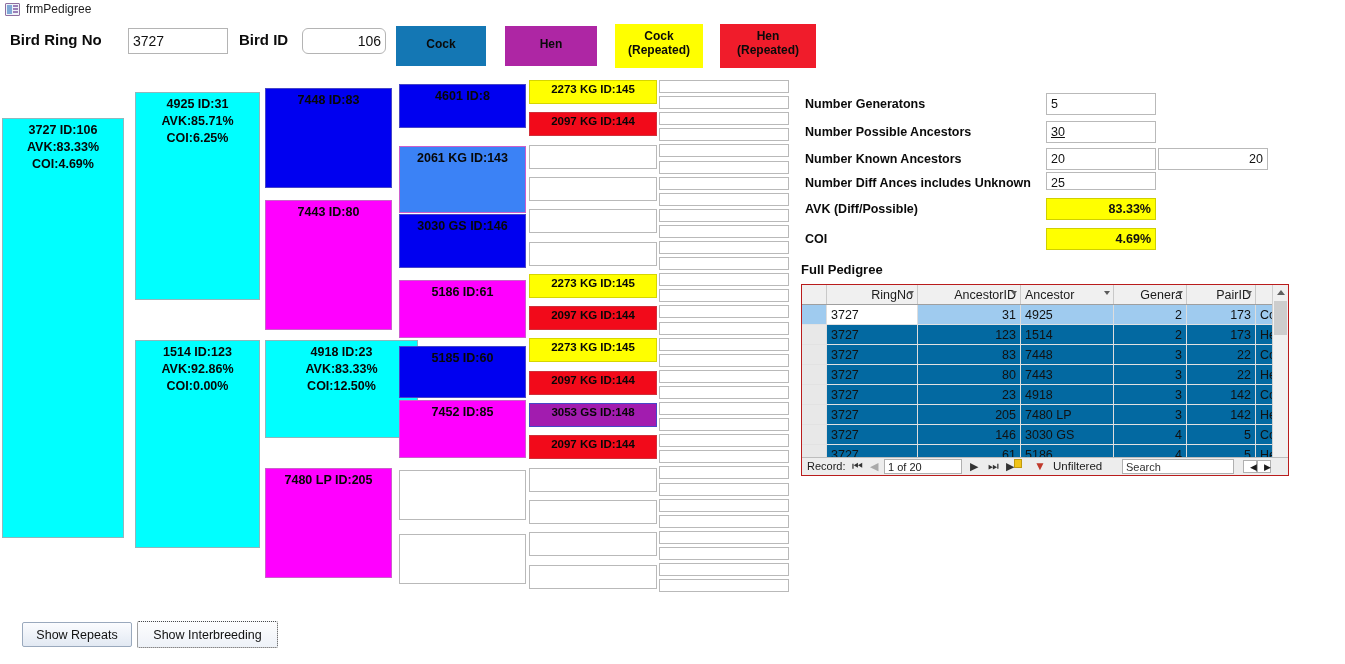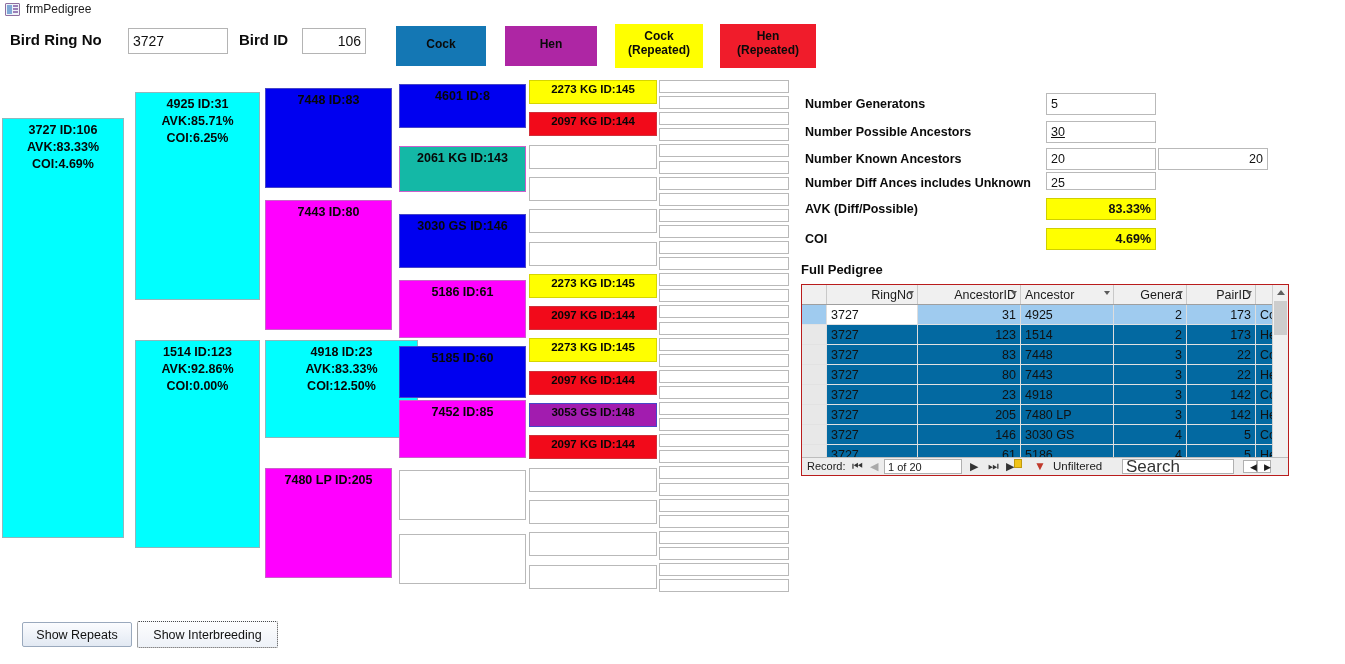--- a/index.html
+++ b/index.html
@@ -82,21 +82,21 @@
       <i class="b"></i>
       <i class="c"></i>
       <i class="d"></i>
     </div>
   <div class="tb-title">frmPedigree</div>
 </div>
 
 <div class="hdr-label" style="left:10px;top:31px;">Bird Ring No</div>
 <input class="txtbox" style="left: 128px; top: 28px; width: 100px; height: 26px;" value="3727">
 <div class="hdr-label" style="left:239px;top:31px;">Bird ID</div>
-<input class="txtbox right" style="left: 302px; top: 28px; width: 64px; height: 26px;" value="106">
+<input class="txtbox right" style="left: 302px; top: 28px; width: 84px; height: 26px; border-radius: 6px;" value="106">
 
 <div id="legend-row">
     <div class="legend" style="left: 396px; top: 26px; width: 90px; height: 40px; background: rgb(20, 119, 180); display: block; padding-top: 12px;">
       <div>Cock</div>
     </div>
     <div class="legend" style="left: 505px; top: 26px; width: 92px; height: 40px; background: rgb(174, 38, 164); display: block; padding-top: 12px;">
       <div>Hen</div>
     </div>
     <div class="legend" style="left: 615px; top: 24px; width: 88px; height: 44px; background: rgb(255, 255, 0); display: block; padding-top: 6px;">
       <div>Cock</div>
@@ -134,21 +134,21 @@
       <div>4918 ID:23</div>
       <div>AVK:83.33%</div>
       <div>COI:12.50%</div>
     </div>
     <div class="pbox" style="left: 265px; top: 468px; width: 127px; height: 110px; background: rgb(255, 0, 255); border-color: rgb(204, 95, 204);">
       <div>7480 LP ID:205</div>
     </div>
     <div class="pbox" style="left: 399px; top: 84px; width: 127px; height: 44px; background: rgb(0, 0, 240); border-color: rgb(70, 70, 200);">
       <div>4601 ID:8</div>
     </div>
-    <div class="pbox" style="left: 399px; top: 146px; width: 127px; height: 46px; background: #14b8a6; border-color: rgb(204, 95, 204); text-align: center;">
+    <div class="pbox" style="left: 399px; top: 146px; width: 127px; height: 67px; background: #3b82f6; border-color: rgb(204, 95, 204); text-align: center;">
       <div>2061 KG ID:143</div>
     </div>
     <div class="pbox" style="left: 399px; top: 214px; width: 127px; height: 54px; background: rgb(0, 0, 240); border-color: rgb(70, 70, 200);">
       <div>3030 GS ID:146</div>
     </div>
     <div class="pbox" style="left: 399px; top: 280px; width: 127px; height: 58px; background: rgb(255, 0, 255); border-color: rgb(204, 95, 204);">
       <div>5186 ID:61</div>
     </div>
     <div class="pbox" style="left: 399px; top: 346px; width: 127px; height: 52px; background: rgb(0, 0, 240); border-color: rgb(70, 70, 200);">
       <div>5185 ID:60</div>
@@ -344,21 +344,21 @@
     <span class="nv nbt" style="left:68px;color:#a9a9a9;font-size:11px;">◀</span>
     <div class="navbox" style="left:82px;top:1px;width:78px;height:15px;">
       <span style="position:absolute;left:3px;top:0px;line-height:14px;font-size:11px;">1 of 20</span>
     </div>
     <span class="nv nbt" style="left:168px;font-size:11px;">▶</span>
     <span class="nv nbt" style="left:186px;font-size:12px;">⏭</span>
     <span class="nv nbt" style="left:204px;font-size:11px;">▶<span style="display:inline-block;width:6px;height:7px;background:#f0c419;border:1px solid #c09a10;vertical-align:1px;"></span></span>
     <span class="nv" style="left:232px;top:1px;font-size:12px;color:#c0392b;">▼</span>
     <span class="nv" style="left:251px;font-size:11.5px;">Unfiltered</span>
     <div class="navbox" style="left:320px;top:1px;width:112px;height:15px;">
-      <span style="position:absolute;left:3px;top:0;line-height:14px;font-size:17px;color:#333;">Search</span>
+      <span style="position:absolute;left:3px;top:0;line-height:14px;font-size:11px;color:#333;">Search</span>
     </div>
     <div class="navbox" style="left:441px;top:2px;width:14px;height:13px;text-align:center;">
         <span style="font-size:9px;line-height:12px;">◀</span>
       </div>
     <div class="navbox" style="left:455px;top:2px;width:14px;height:13px;text-align:center;">
         <span style="font-size:9px;line-height:12px;">▶</span>
       </div>
   </div>
 </div>
 

